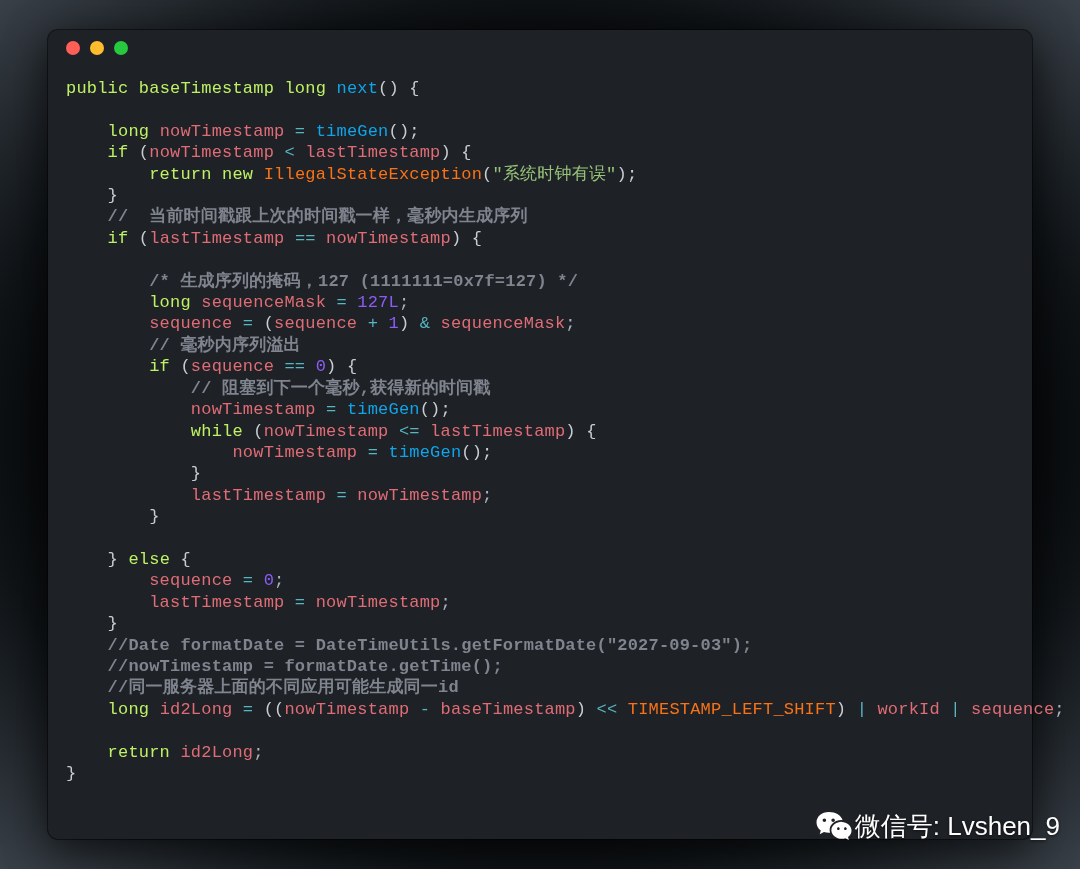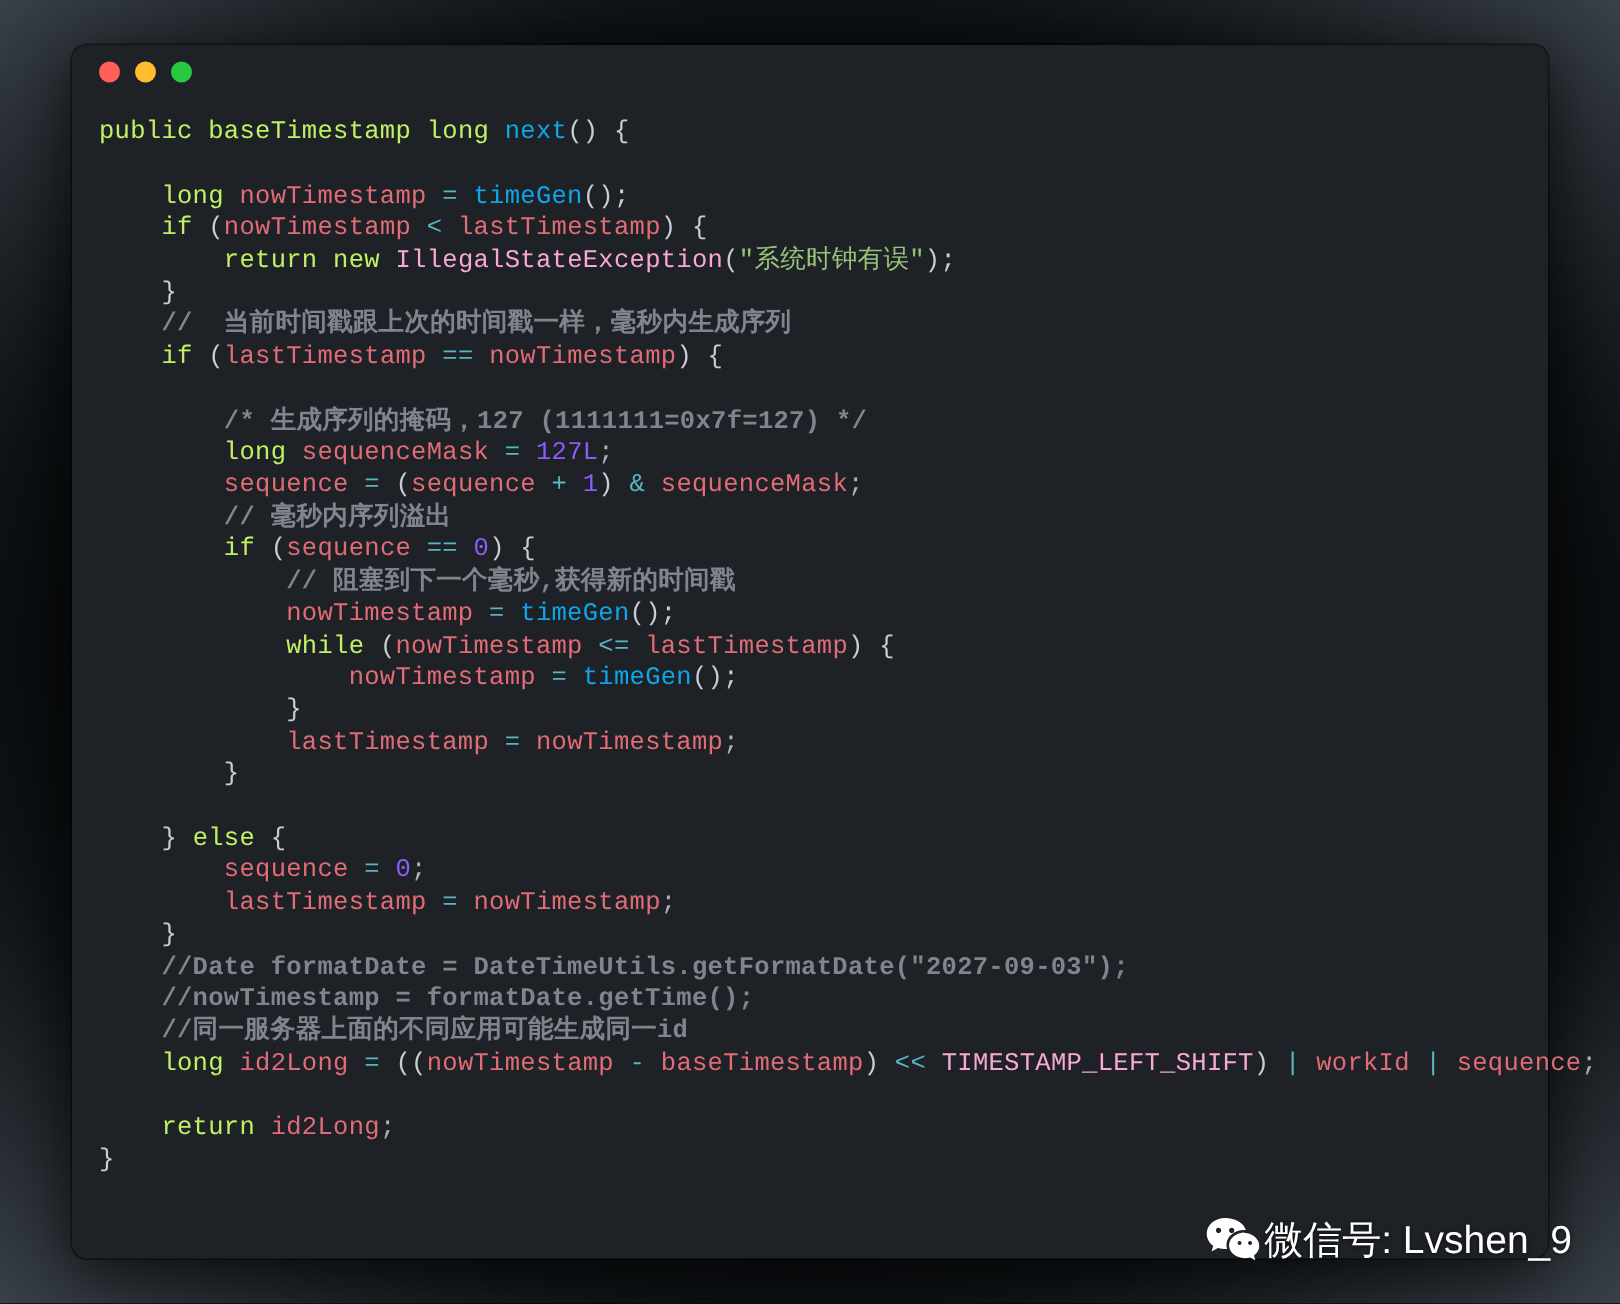--- a/index.html
+++ b/index.html
@@ -47,30 +47,30 @@
     line-height: 21.4px;
     padding: 12px 18px 18px 18px;
     white-space: pre;
     color: #c7ccd3;
     letter-spacing: 0.2px;
   }
   
   .kw   { color: #bef264; } 
   .fn   { color: #0ea5e9; } 
   .id   { color: #e06c75; } 
-  .cls  { color: #f9a8d4; } 
+  .cls  { color: #f97316; } 
   .num  { color: #8b5cf6; } 
   .str  { color: #98c379; } 
   .cmt  { color: #7f848e; font-weight: bold; } 
   .op   { color: #56b6c2; } 
   .paren{ color: #c9ccd2; }
   .punct{ color: #abb2bf; }
   .wechat {
     position: absolute;
-    right: 32px;
+    right: 20px;
     bottom: 22px;
     display: flex;
     align-items: center;
     color: #ffffff;
     font-family: -apple-system, "Segoe UI", "PingFang SC", "Microsoft YaHei", sans-serif;
     font-size: 26px;
     font-weight: 500;
     text-shadow: 0 1px 3px rgba(0,0,0,0.6);
   }
   .wechat-icon {

